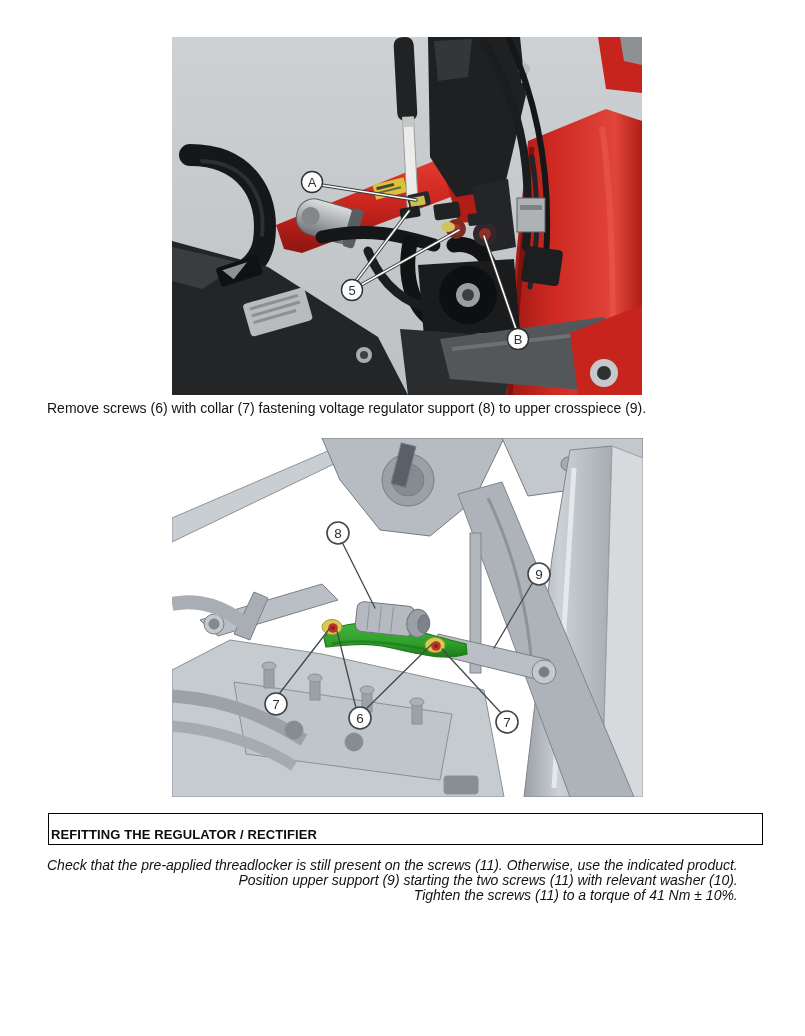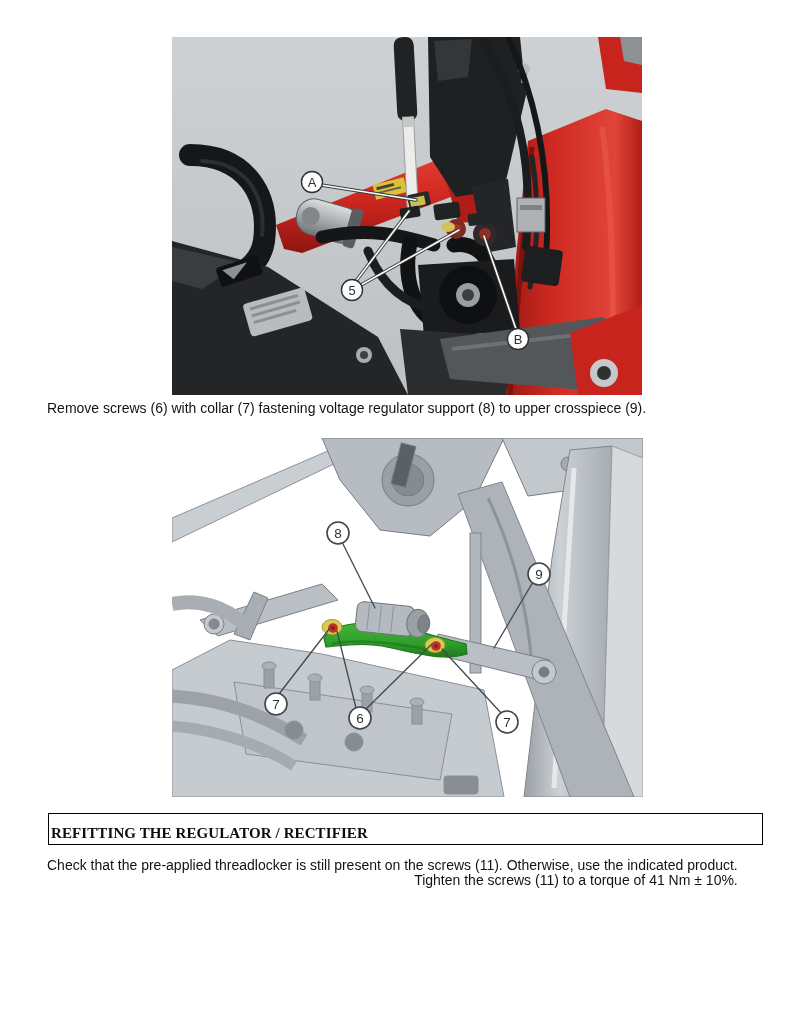--- a/index.html
+++ b/index.html
@@ -9,21 +9,21 @@
   }
   .fig{position:absolute;margin:0;padding:0;line-height:0;}
   .fig svg{display:block;}
   .bodytext{position:absolute;font-size:14px;line-height:15px;color:#121212;text-align:right;}
   .bodytext div{white-space:nowrap;}
   .heading-box{
     position:absolute;left:48px;top:813px;width:709px;height:28px;
     border:1px solid #000;background:#fff;
     display:flex;align-items:flex-end;padding:0 2px 2px 2px;
   }
-  .heading-box span{font-size:15px;font-weight:bold;color:#0d0d0d;letter-spacing:0.1px;font-family:Liberation Serif, serif;}
+  .heading-box span{font-size:13px;font-weight:bold;color:#0d0d0d;letter-spacing:0.1px;}
   .callout-text{font-family:"Liberation Sans",sans-serif;fill:#2c3136;}
 </style>
 </head>
 <body>
 
 <div class="page">
 
   <figure class="fig" style="left:172px;top:37px;">
     <svg width="470" height="358" viewBox="0 0 470 358">
       <defs>
@@ -321,18 +321,19 @@
         <circle cx="335" cy="284" r="11" fill="#ffffff" stroke="#3f4449" stroke-width="1.6"></circle>
         <text class="callout-text" x="335" y="288.8" font-size="13.5" text-anchor="middle">7</text>
       </g>
     </svg>
   </figure>
 
   <div class="heading-box">
     <span>REFITTING THE REGULATOR / RECTIFIER</span>
   </div>
 
-  <div class="bodytext" style="left:47px;top:858px;">
+  <div class="bodytext" style="left:47px;top:858px;font-style:italic;">
     <div>Check that the pre-applied threadlocker is still present on the screws (11). Otherwise, use the indicated product.</div>
+    <div>Position upper support (9) starting the two screws (11) with relevant washer (10).</div>
     <div>Tighten the screws (11) to a torque of 41 Nm ± 10%.</div>
   </div>
 
 </div>
 
 </body></html>

